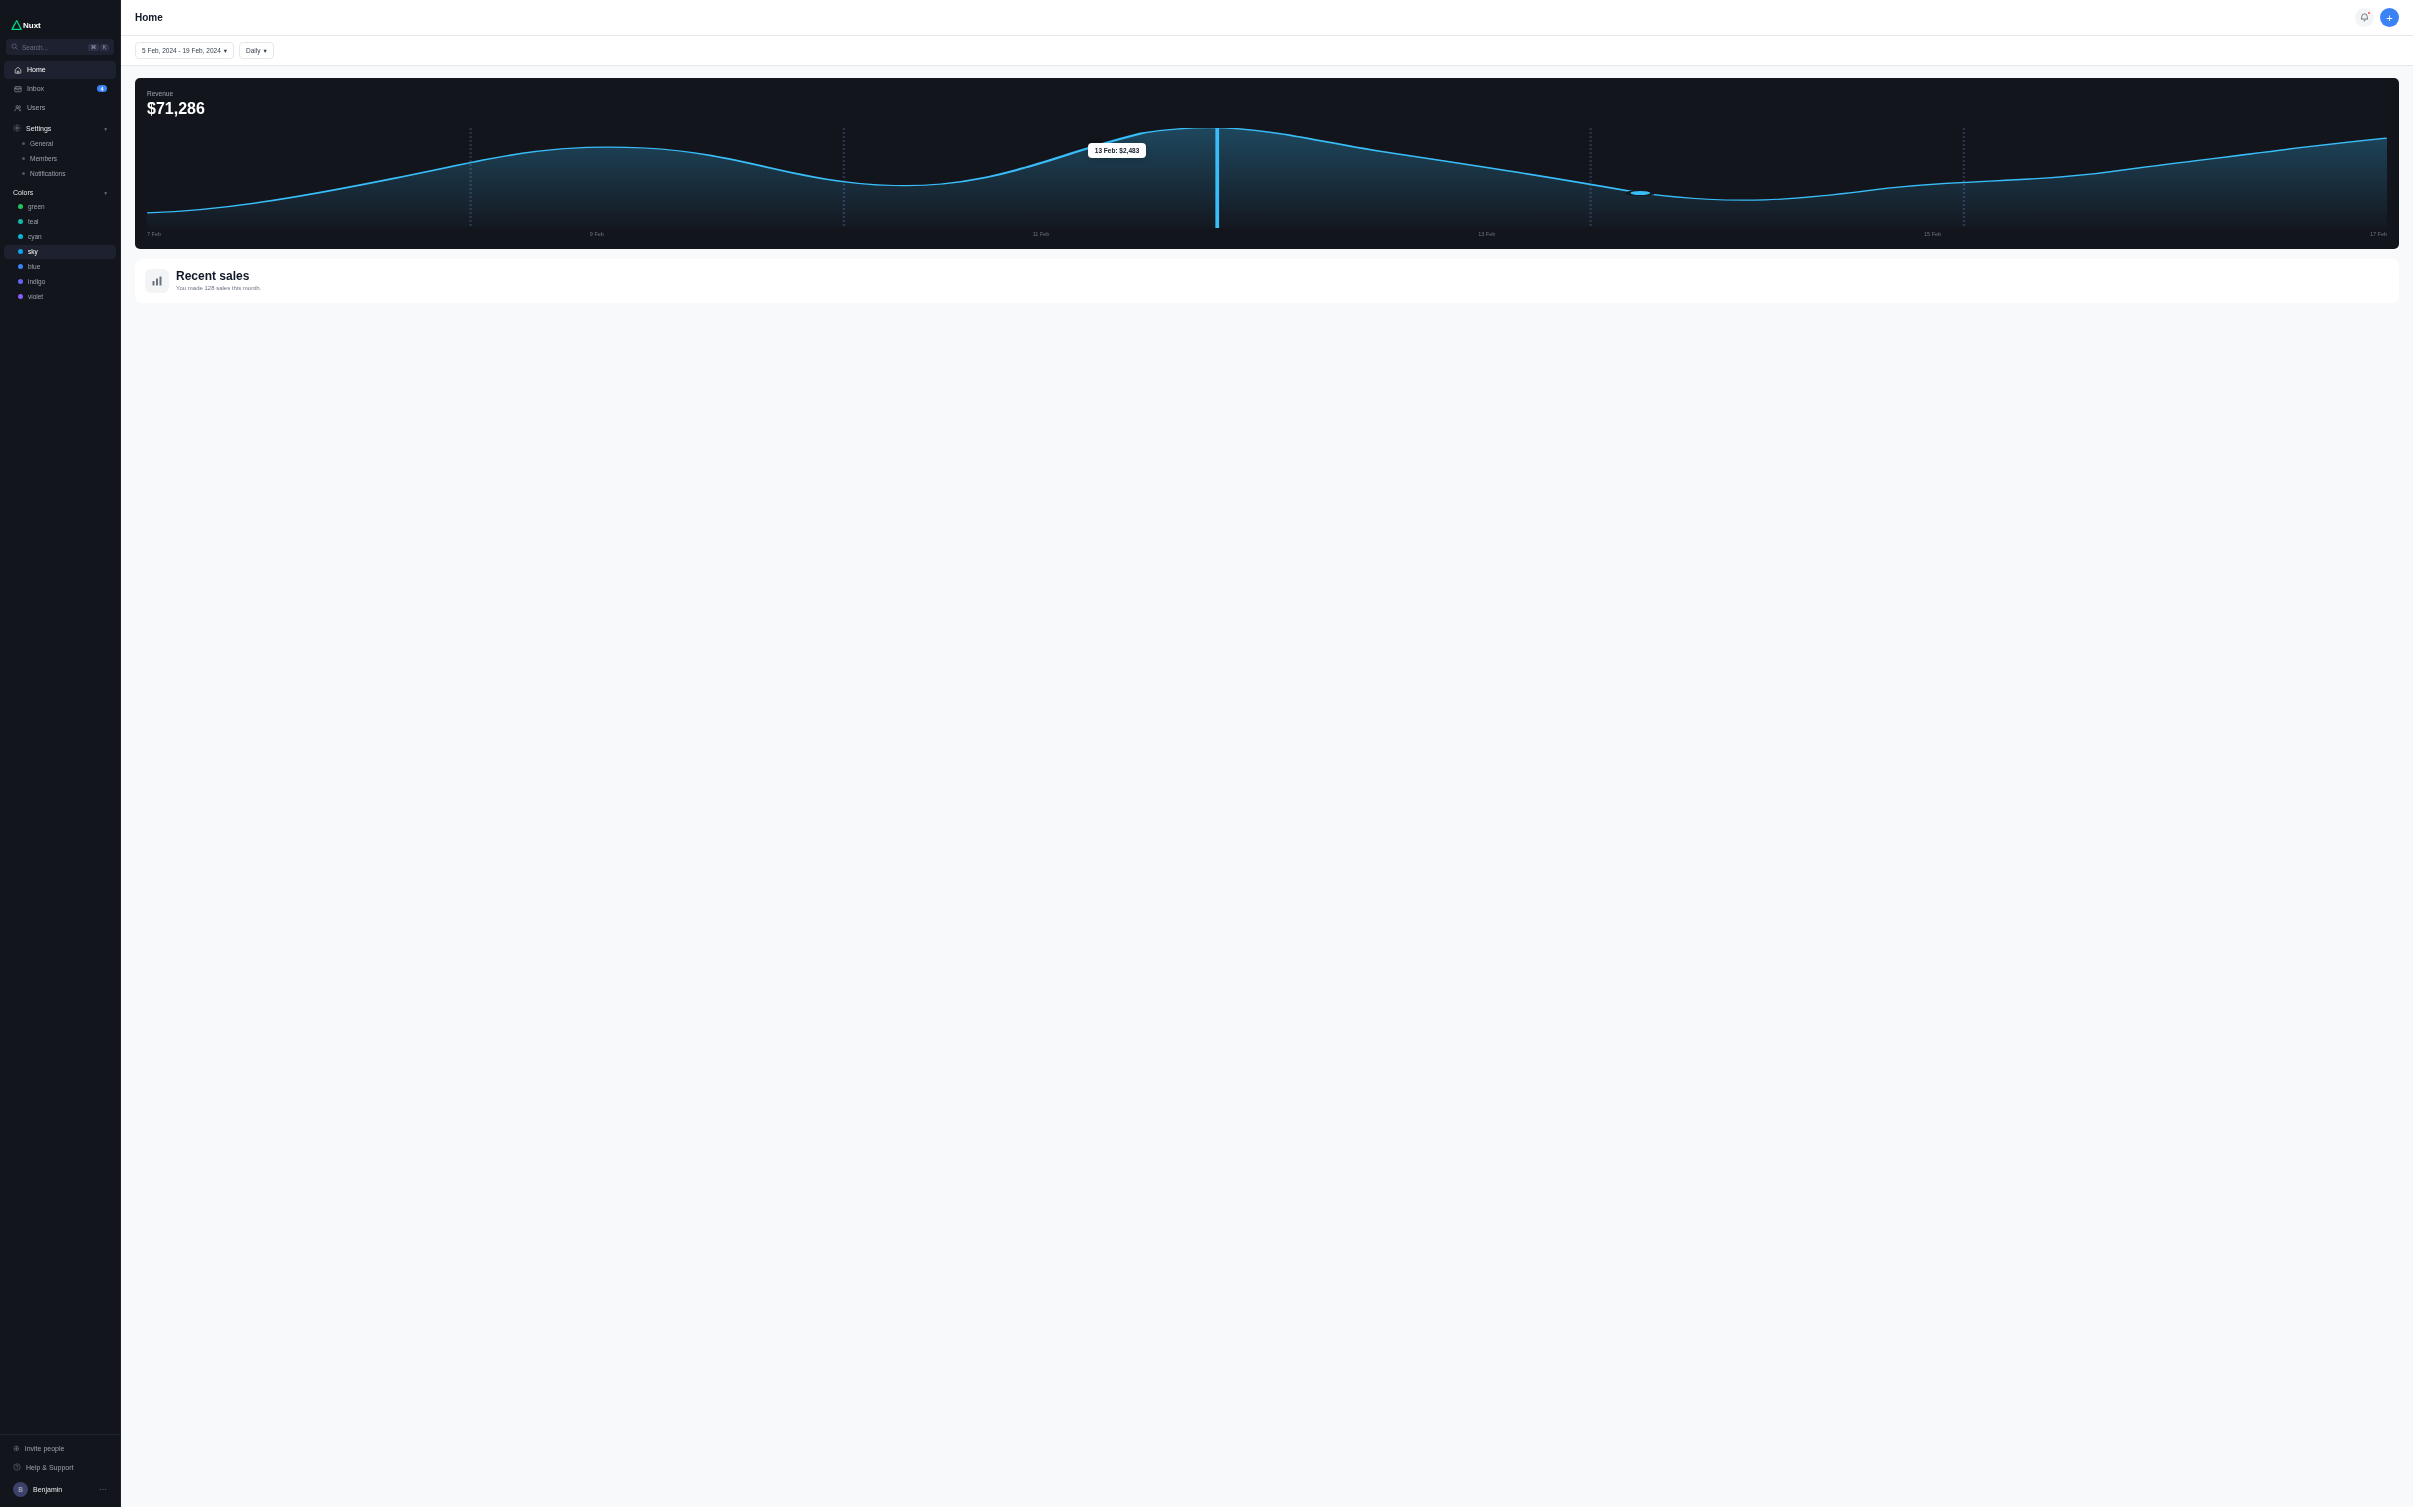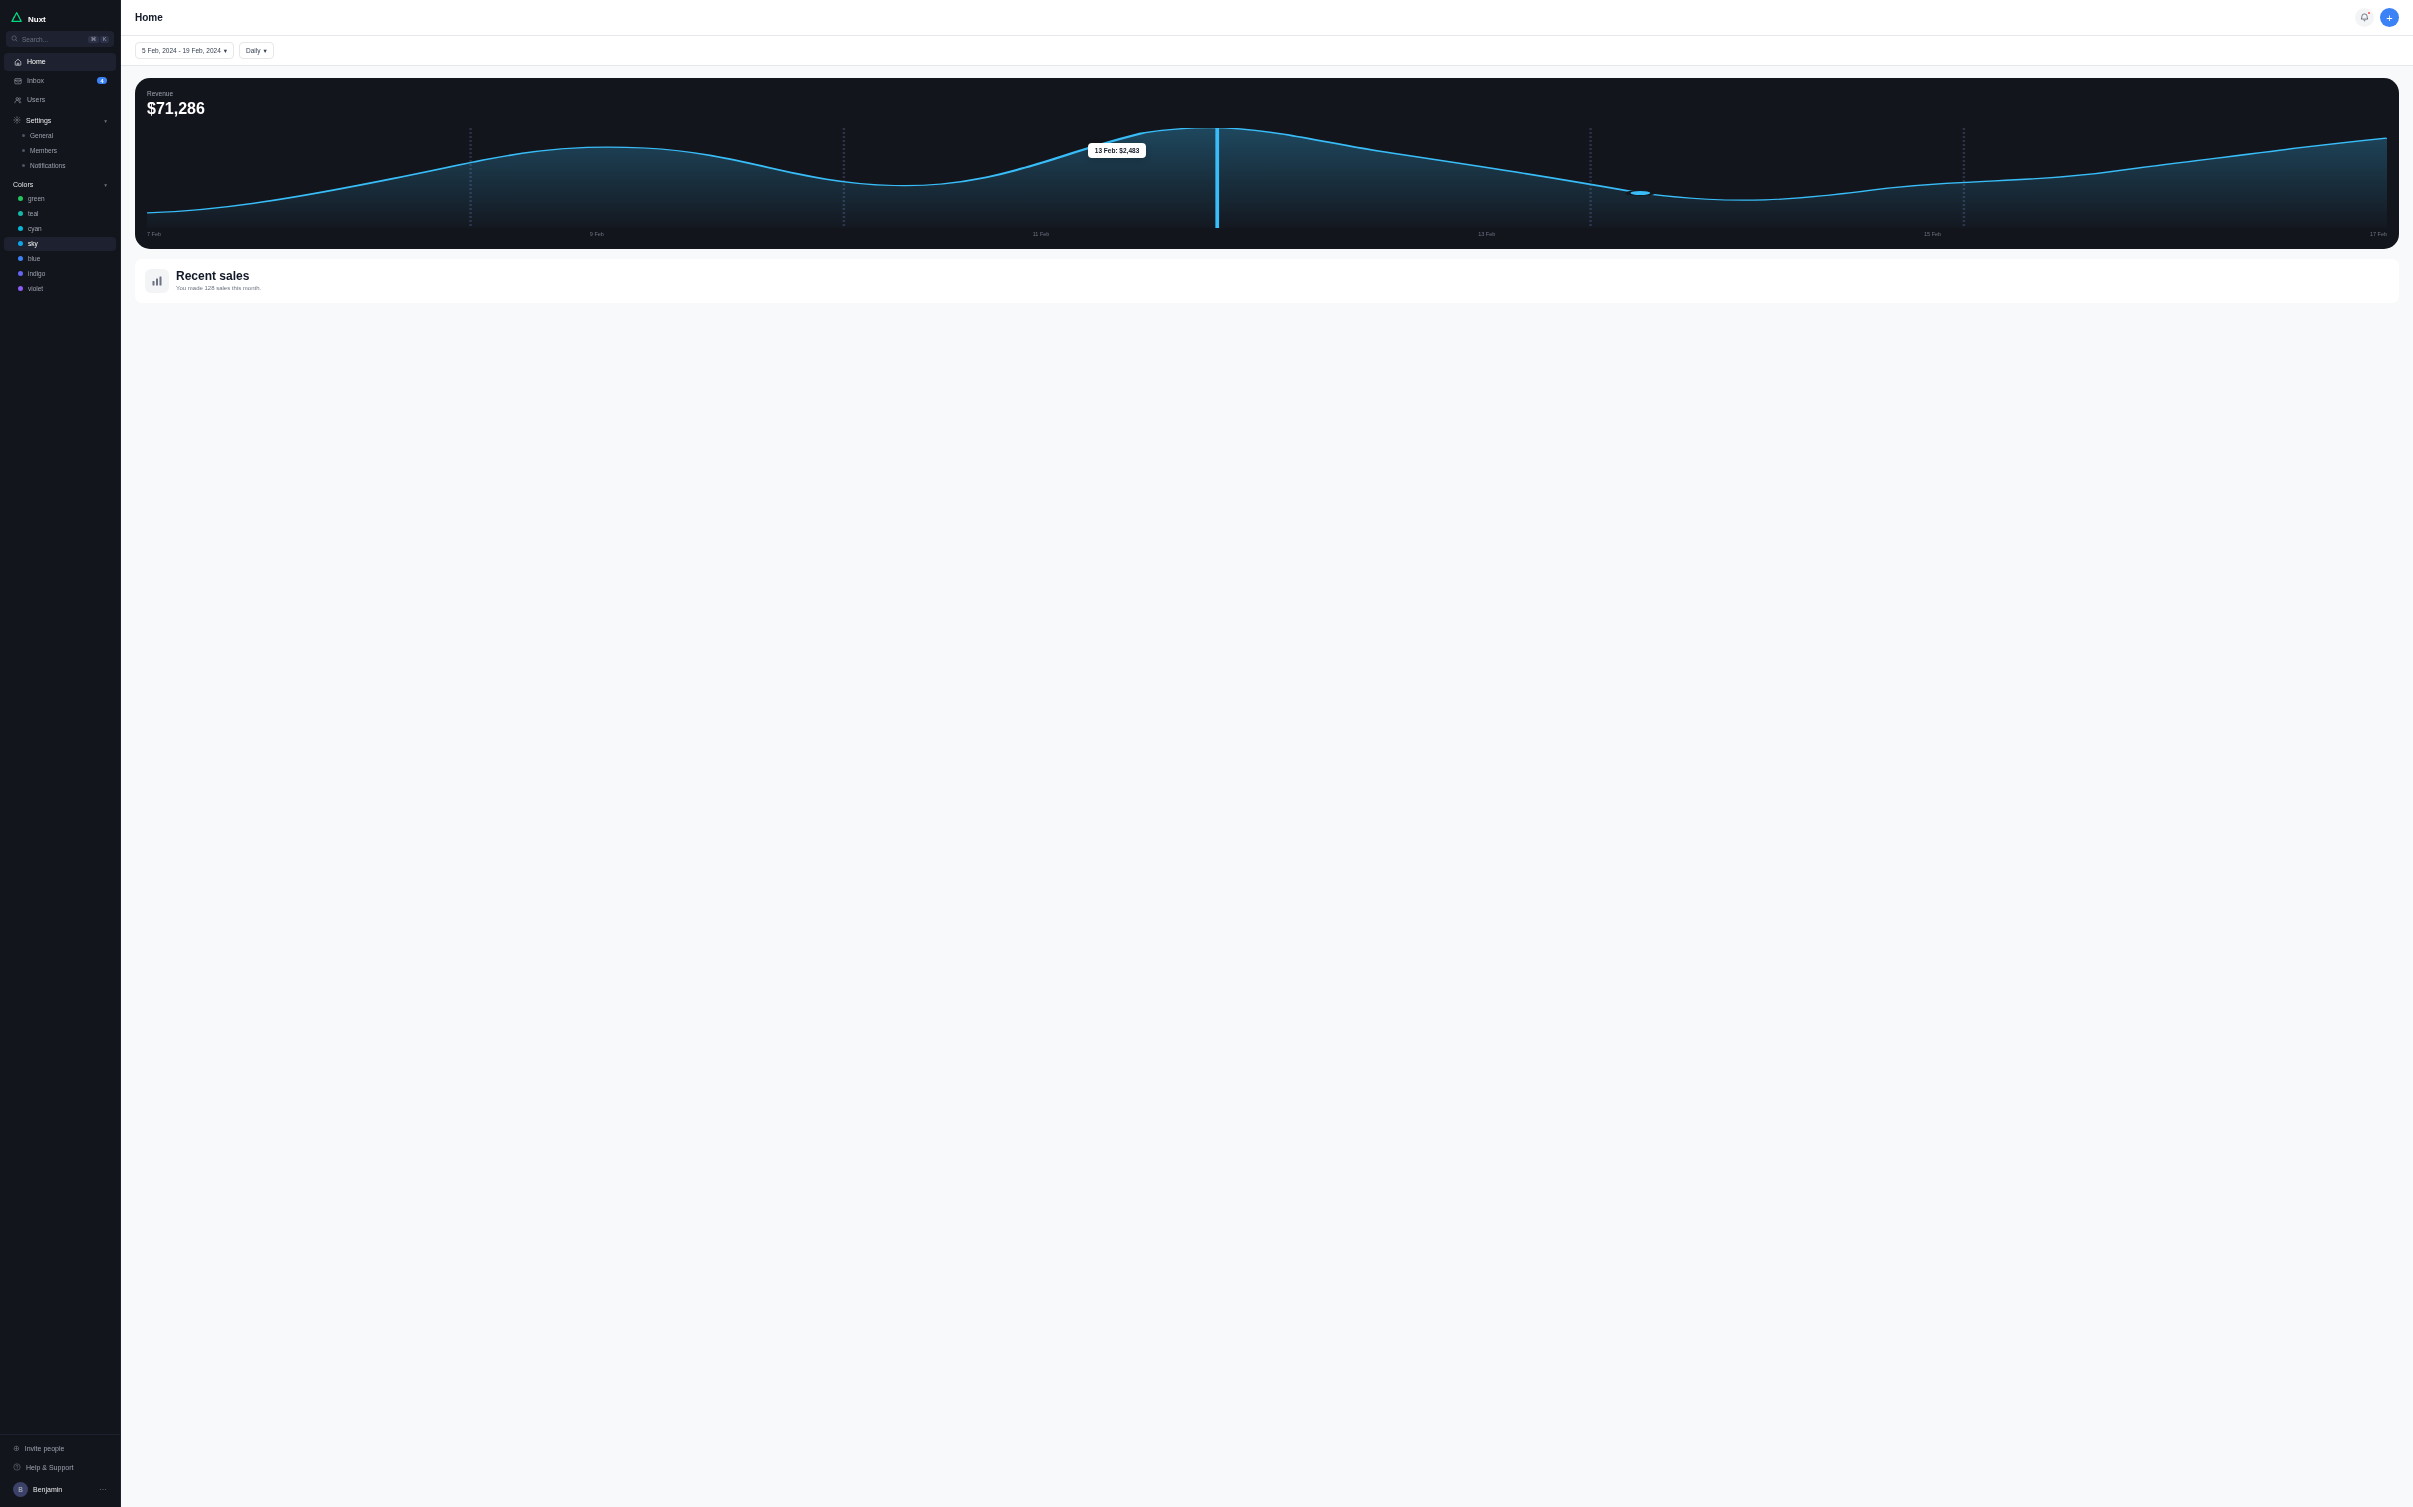--- a/index.html
+++ b/index.html
@@ -19,23 +19,22 @@
       min-width: 121px;
       background: #13151c;
       display: flex;
       flex-direction: column;
       height: 100vh;
       border-right: 0.5px solid #1e2130;
       overflow-y: auto;
     }
     .sidebar-logo {
       display: flex;
-      align-items: flex-end;
-      gap: 5px;
-      padding: 10px 9px 7px;
+      align-items: center;
+      padding: 18px 9px 7px;
     }
     .logo-icon {
       width: 14px;
       height: 14px;
     }
     .logo-text {
       color: #fff;
       font-size: 8px;
       font-weight: 600;
     }
@@ -297,21 +296,21 @@
       overflow-y: auto;
       padding: 12px 14px;
       display: flex;
       flex-direction: column;
       gap: 10px;
     }
 
     
     .chart-card {
       background: #13151c;
-      border-radius: 15px;
+      border-radius: 5px;
       padding: 12px;
       color: #fff;
       position: relative;
       overflow: hidden;
     }
     .revenue-label { color: #9ca3af; font-size: 6.5px; margin-bottom: 3px; }
     .revenue-value { color: #fff; font-size: 16px; font-weight: 700; margin-bottom: 10px; }
 
     .chart-area {
       position: relative;

